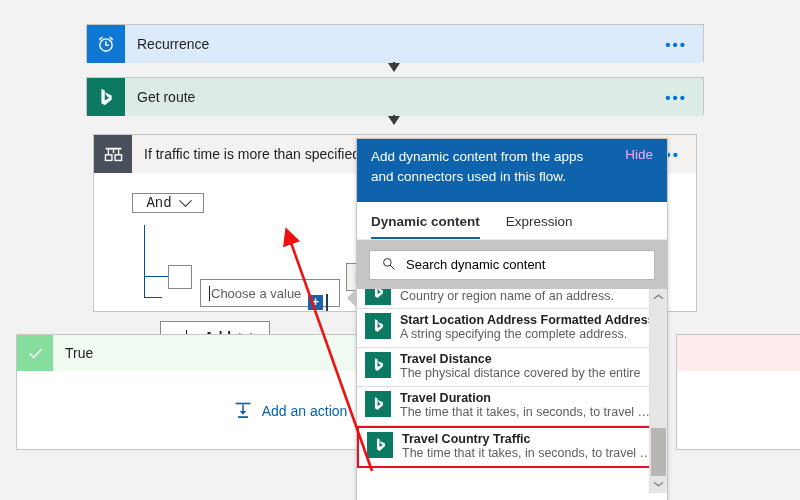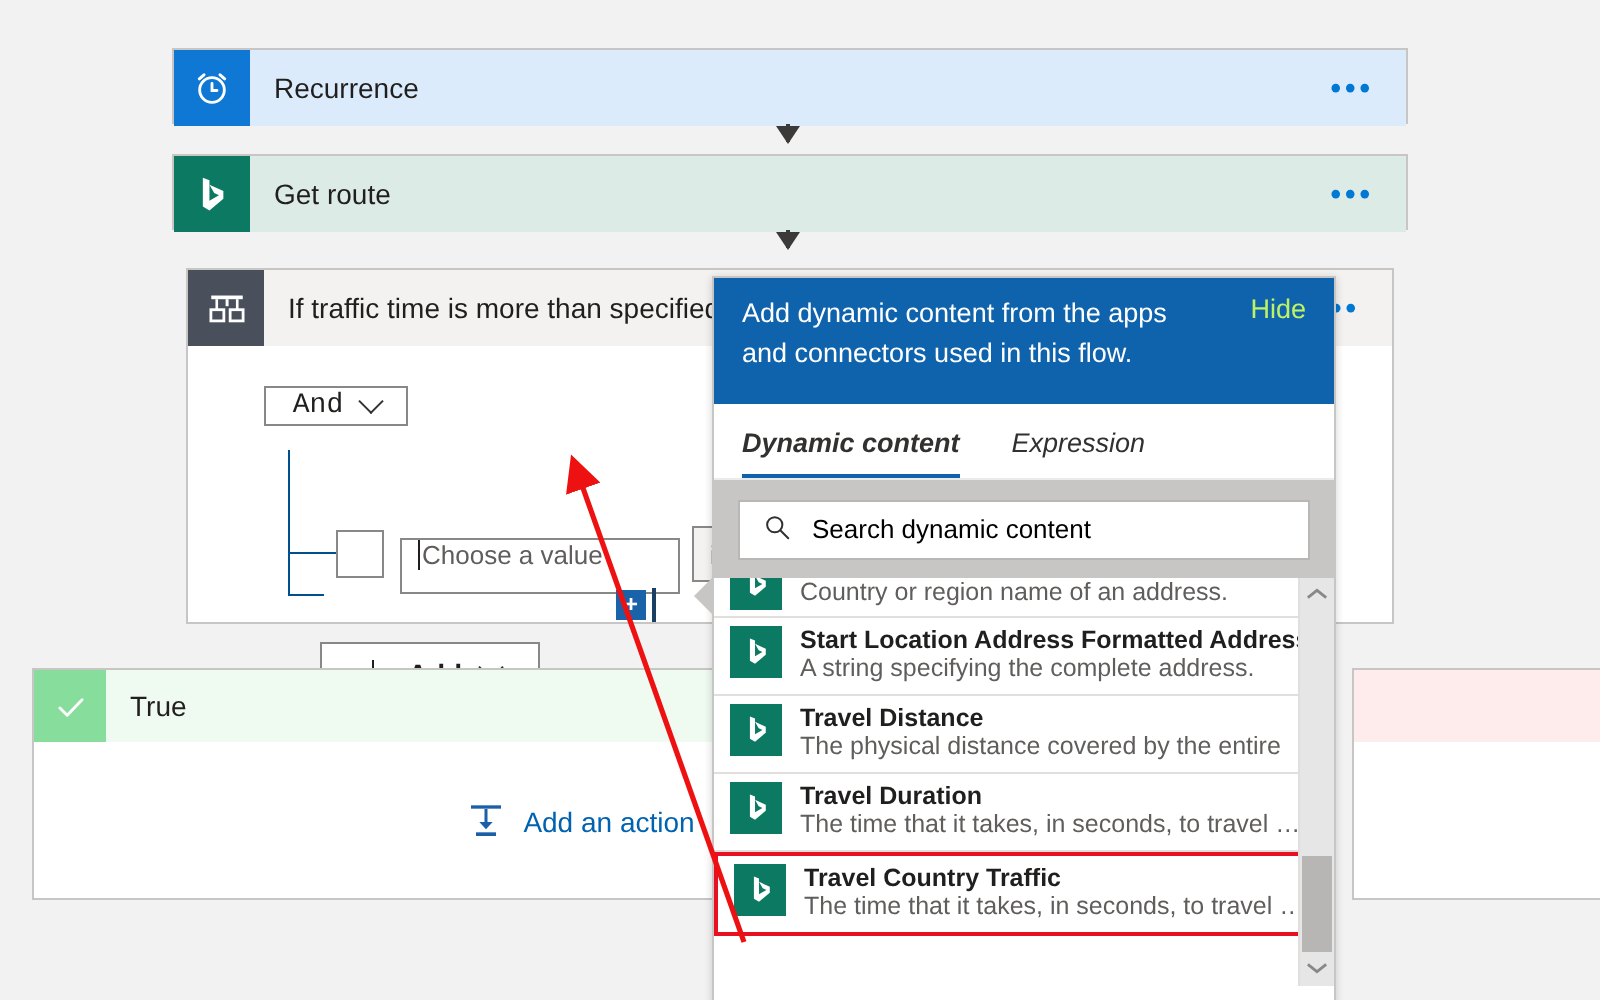--- a/index.html
+++ b/index.html
@@ -82,23 +82,23 @@
   }
   .tree-v{position:absolute;left:50px;top:52px;width:1.4px;height:72px;background:#00508f;}
   .tree-h1{position:absolute;left:50px;top:103px;width:24px;height:1.4px;background:#00508f;}
   .tree-h2{position:absolute;left:50px;top:124px;width:18px;height:1.4px;background:#00508f;}
 
   .row-check{
     position:absolute;left:74px;top:92px;width:24px;height:24px;
     border:1px solid #8a8886;background:#fff;box-sizing:border-box;
   }
   .value-box{
-    position:absolute;left:106px;top:96px;width:140px;height:28px;
+    position:absolute;left:106px;top:106px;width:140px;height:28px;
     border:1px solid #8a8886;background:#fff;box-sizing:border-box;
-    display:flex;padding-left:8px;
+    display:flex;align-items:center;padding-left:8px;
     font-size:13px;color:#605e5c;
   }
   .caret-bar{
     display:inline-block;width:1px;height:15px;background:#201f1e;margin-right:1px;
   }
   .is-box{
     position:absolute;left:252px;top:90px;width:94px;height:28px;
     border:1px solid #8a8886;background:#f3f2f1;box-sizing:border-box;
     display:flex;align-items:center;padding-left:8px;
     font-size:13px;color:#605e5c;
@@ -135,25 +135,24 @@
   #dcpanel{
     position:absolute;left:356px;top:122px;width:312px;height:372px;
     background:#fff;border:1px solid #c8c6c4;box-sizing:border-box;
     box-shadow:0 1px 4px rgba(0,0,0,.18);
   }
   .dc-header{
     background:#0f63ad;color:#fff;padding:8px 14px 14px 14px;
     display:flex;justify-content:space-between;align-items:flex-start;
   }
   .dc-header-text{font-size:13.5px;line-height:1.5;max-width:215px;}
-  .dc-hide{font-size:13.5px;color:#bef264;white-space:nowrap;padding-left:6px;}
+  .dc-hide{font-size:13.5px;color:#f0abfc;white-space:nowrap;padding-left:6px;}
   .dc-tabs{
     display:flex;gap:26px;padding:12px 14px 0 14px;border-bottom:1px solid #edebe9;
     background:#fff;
-    font-style:italic;
   }
   .dc-tab{padding-bottom:8px;font-size:13.5px;color:#323130;}
   .dc-tab.active{font-weight:700;border-bottom:2px solid #0f63ad;}
   .dc-searchwrap{background:#c8c6c4;padding:10px 12px 9px 12px;}
   .dc-search{
     background:#fff;border:1px solid #b9b7b5;height:30px;box-sizing:border-box;
     display:flex;align-items:center;gap:10px;padding-left:11px;
   }
   .dc-search-ph{color:#000000;font-size:13px;}
   .dc-pointer{

